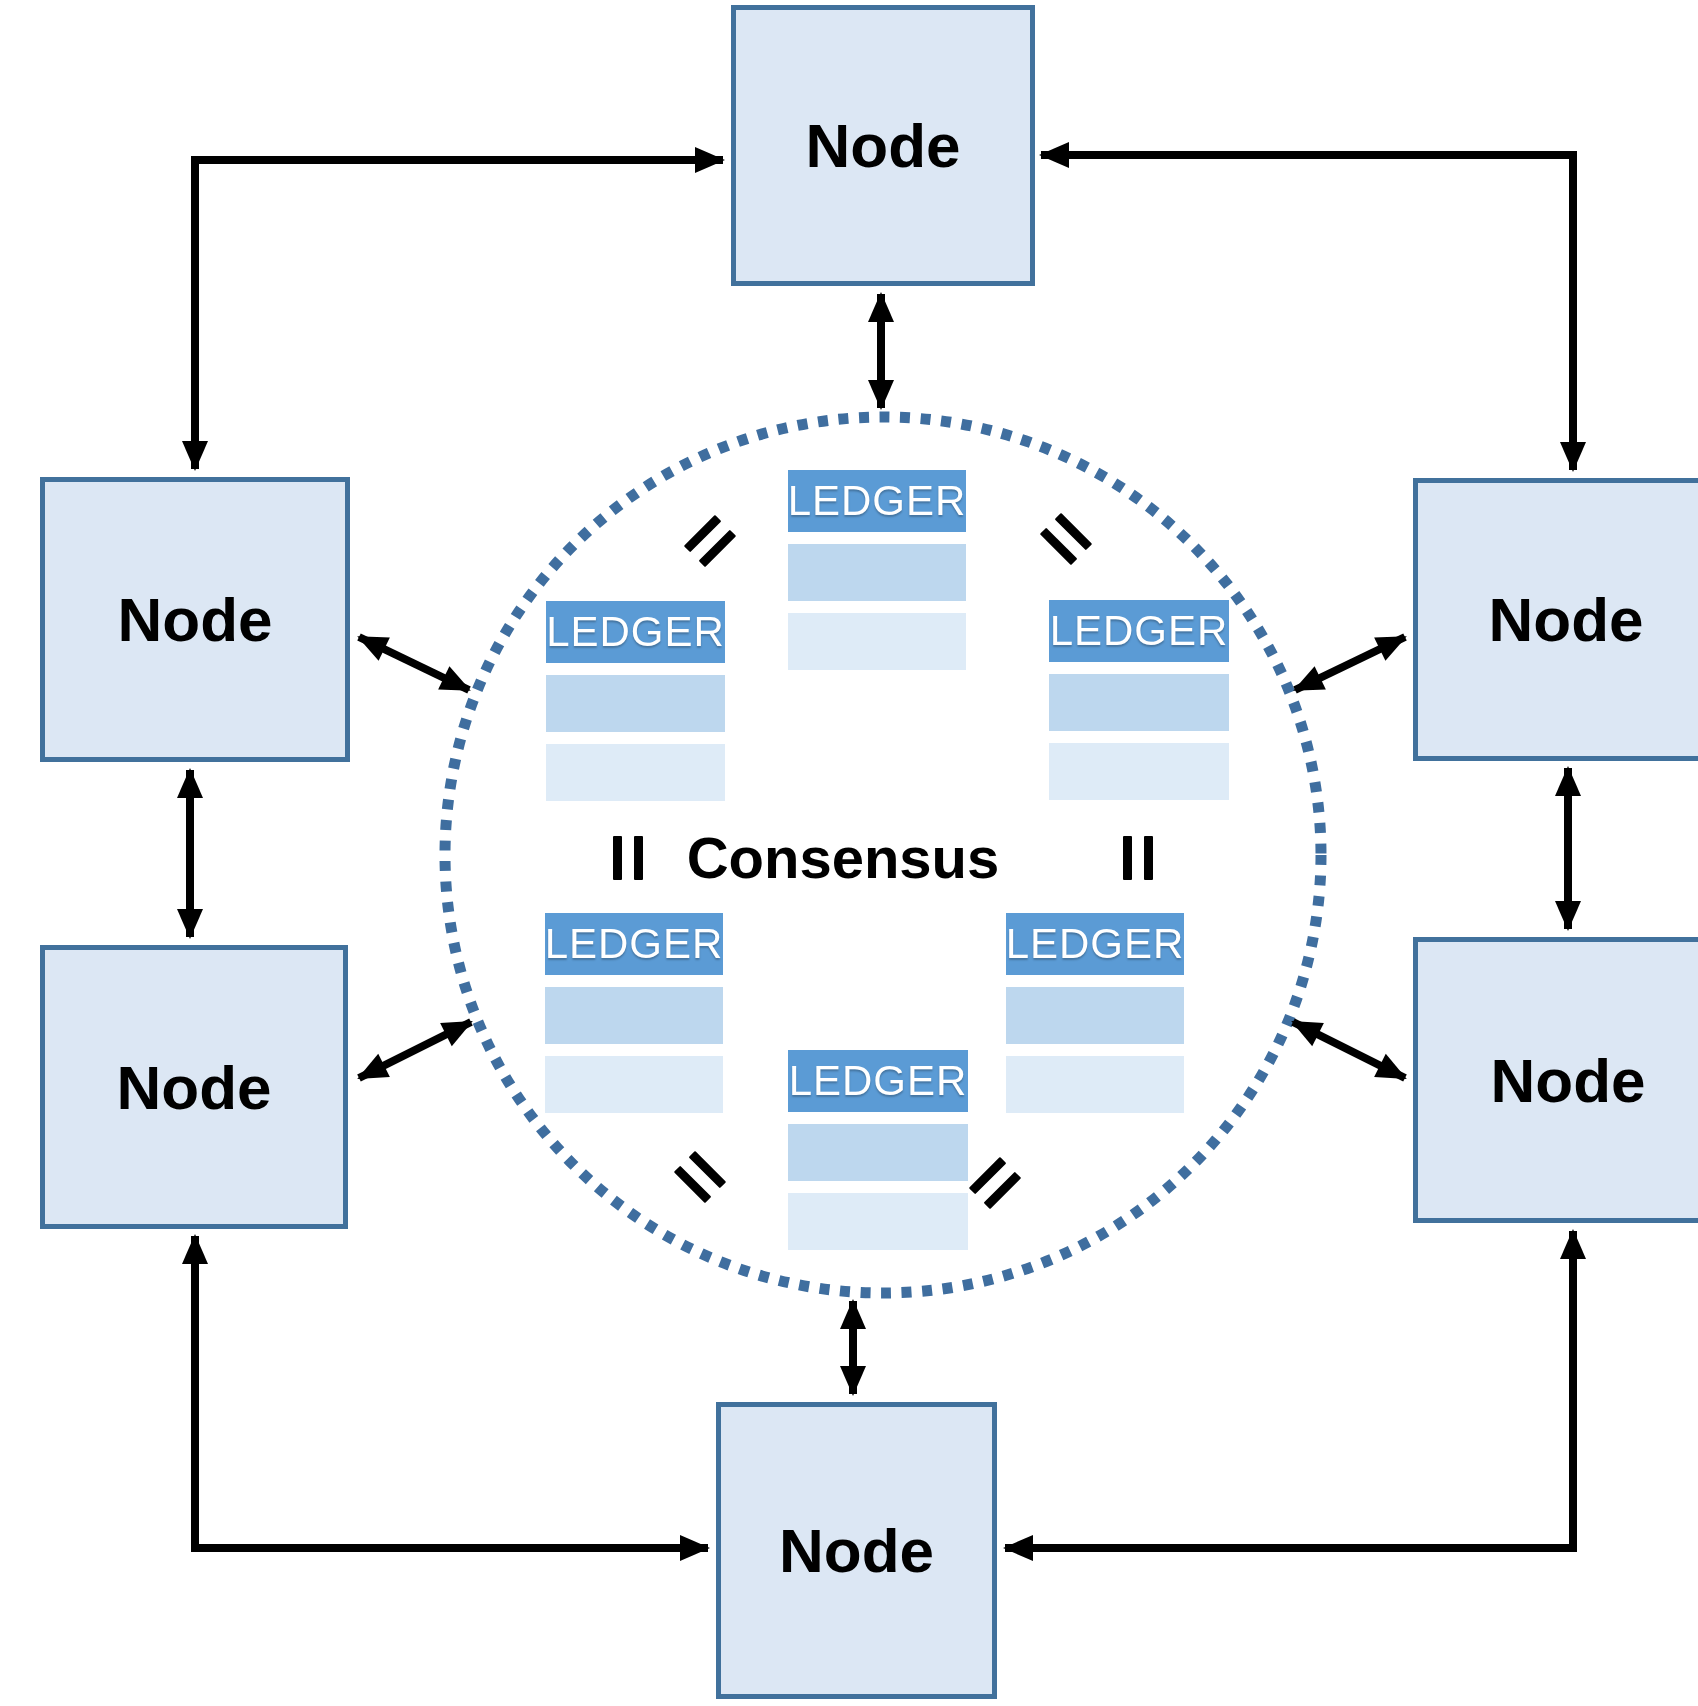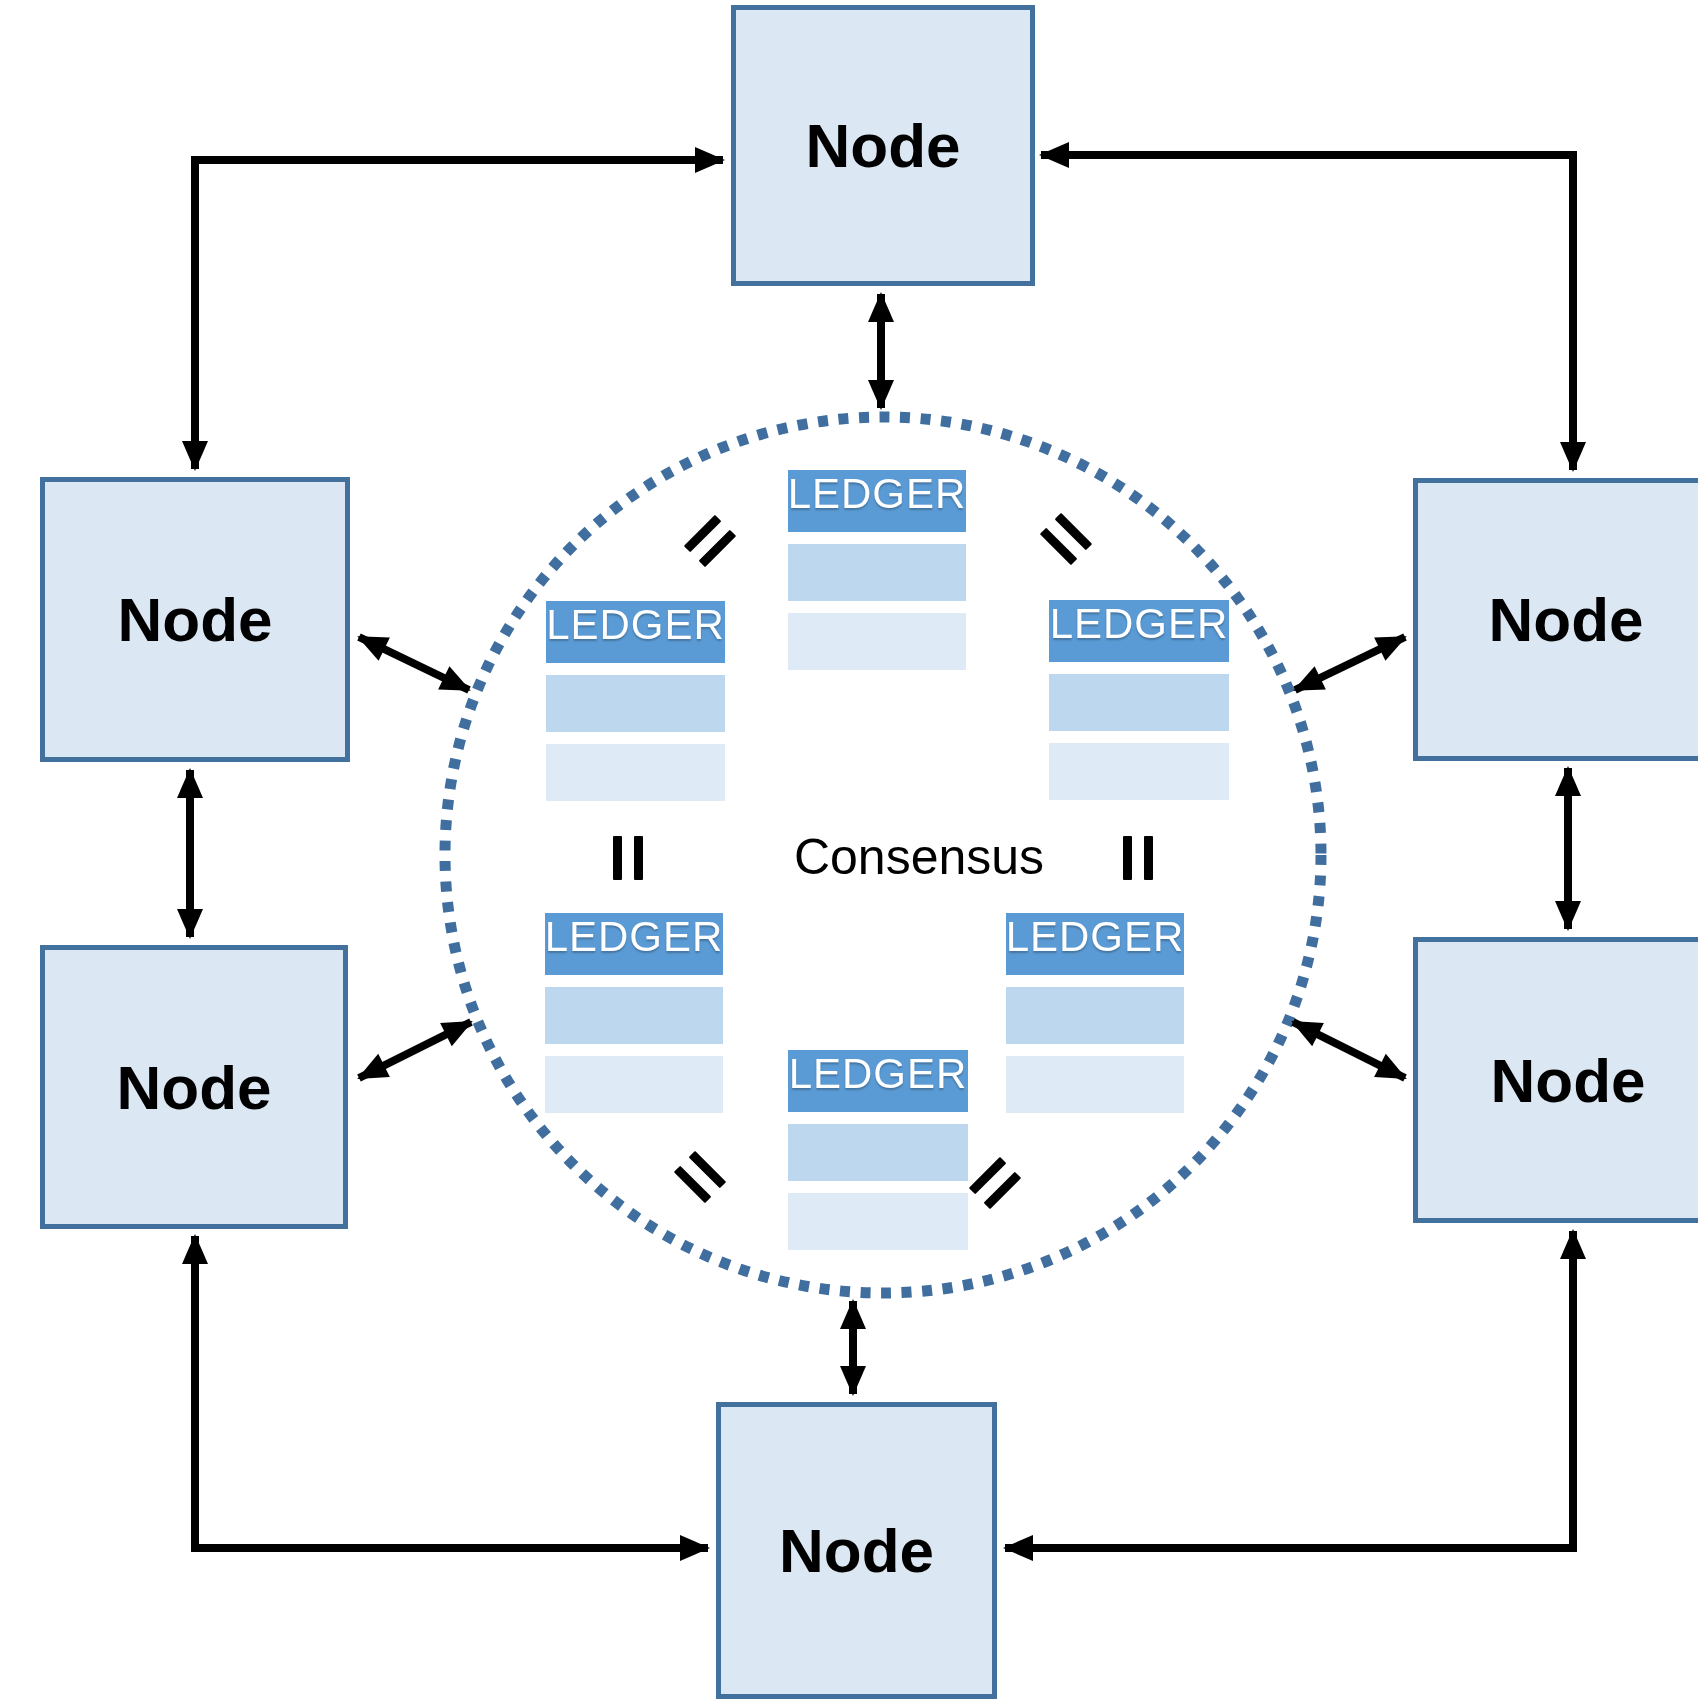--- a/index.html
+++ b/index.html
@@ -17,35 +17,35 @@
     position:absolute; background:var(--node-fill);
     border:5px solid var(--node-border); box-sizing:border-box;
     display:flex; align-items:center; justify-content:center;
   }
   .node-label{
     font-weight:bold; font-size:62px; color:var(--text); letter-spacing:0px;
   }
   .ledger{position:absolute;}
   .ledger-header{
     height:62px; background:var(--ledger-header);
-    display:flex; justify-content:center;
+    display:flex; align-items:center; justify-content:center;
     color:var(--ledger-text); font-size:42px; letter-spacing:1px;
     text-shadow:0 2px 2px rgba(0,0,0,0.25);
   }
   .ledger-row{height:57px; margin-top:12px;}
   .ledger-row.r1{background:var(--ledger-row-1);}
   .ledger-row.r2{background:var(--ledger-row-2);}
   .equals{
     position:absolute; width:44px;
     display:flex; flex-direction:column; gap:12px;
   }
   .equals i{display:block; width:44px; height:9px; background:var(--arrow); border-radius:1px;}
   .consensus{
-    position:absolute; left:886px; top:857px; transform:translate(-50%,-50%);
-    font-size:50px; font-weight:normal; color:var(--text); white-space:nowrap;
+    position:absolute; left:810px; top:857px; transform:translate(-50%,-50%);
+    font-size:58px; font-weight:bold; color:var(--text); white-space:nowrap;
   }
   svg{display:block;}
   .link{stroke:var(--arrow); stroke-width:8; fill:none;}
 </style>
 </head>
 <body>
 
 <div class="canvas">
 
   <svg class="layer" width="1698" height="1706" viewBox="0 0 1698 1706">

